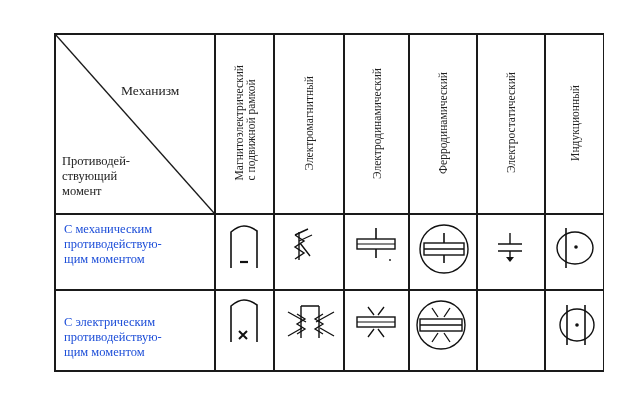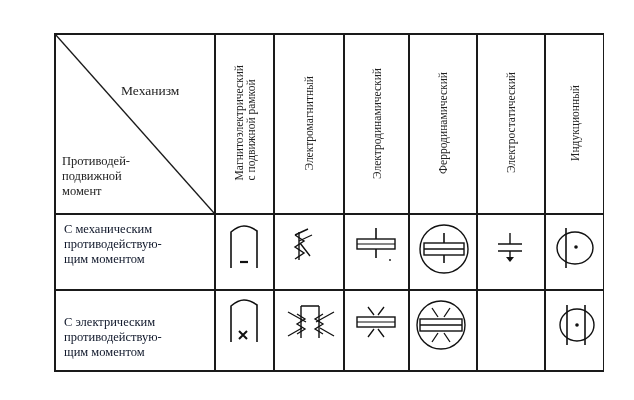--- a/index.html
+++ b/index.html
@@ -6,21 +6,21 @@
   body { width:634px; height:400px; position:relative; overflow:hidden;
          font-family:"Liberation Serif","DejaVu Serif",serif; color:#111; }
   .tbl { position:absolute; left:54px; top:33px; width:550px; height:338px; }
   .vline { position:absolute; top:0; width:2px; background:#1a1a1a; }
   .hline { position:absolute; left:0; height:2px; background:#1a1a1a; }
   .corner-diag { position:absolute; left:0; top:0; }
   .mech-label { position:absolute; left:67px; top:50px; font-size:13.5px; color:#222; }
   .counter-label { position:absolute; left:8px; top:121px; font-size:12.5px; line-height:15px; color:#222; white-space:pre-line; }
   .colhead { position:absolute; top:0; height:180px; display:flex; align-items:center; justify-content:center; }
   .colhead span { display:block; writing-mode:vertical-rl; transform:rotate(180deg); font-size:11.5px; line-height:12px; text-align:left; white-space:pre-line; color:#222; }
-  .rowhead { position:absolute; left:10px; font-size:12.5px; line-height:15px; color:#0f172a; white-space:pre-line; }
+  .rowhead { position:absolute; left:10px; font-size:12.5px; line-height:15px; color:#1d4ed8; white-space:pre-line; }
   .sym { position:absolute; }
 </style>
 </head>
 <body>
 
 <div class="tbl">
 
   <div class="vline" style="left:0;height:338px"></div>
   <div class="vline" style="left:160px;height:338px"></div>
   <div class="vline" style="left:219px;height:338px"></div>
@@ -32,21 +32,21 @@
   <div class="hline" style="top:0;width:550px"></div>
   <div class="hline" style="top:180px;width:550px"></div>
   <div class="hline" style="top:256px;width:550px"></div>
   <div class="hline" style="top:337px;width:550px"></div>
 
   <svg class="corner-diag" width="162" height="182">
     <line x1="1" y1="1" x2="160" y2="180" stroke="#1a1a1a" stroke-width="1.3"></line>
   </svg>
   <div class="mech-label">Механизм</div>
   <div class="counter-label">Противодей-
-подвижной
+ствующий
 момент</div>
 
   <div class="colhead" style="left:162px;width:57px">
       <span>Магнитоэлектрический
 с подвижной рамкой</span>
     </div>
   <div class="colhead" style="left:221px;width:68px">
       <span>Электромагнитный</span>
     </div>
   <div class="colhead" style="left:291px;width:63px">

